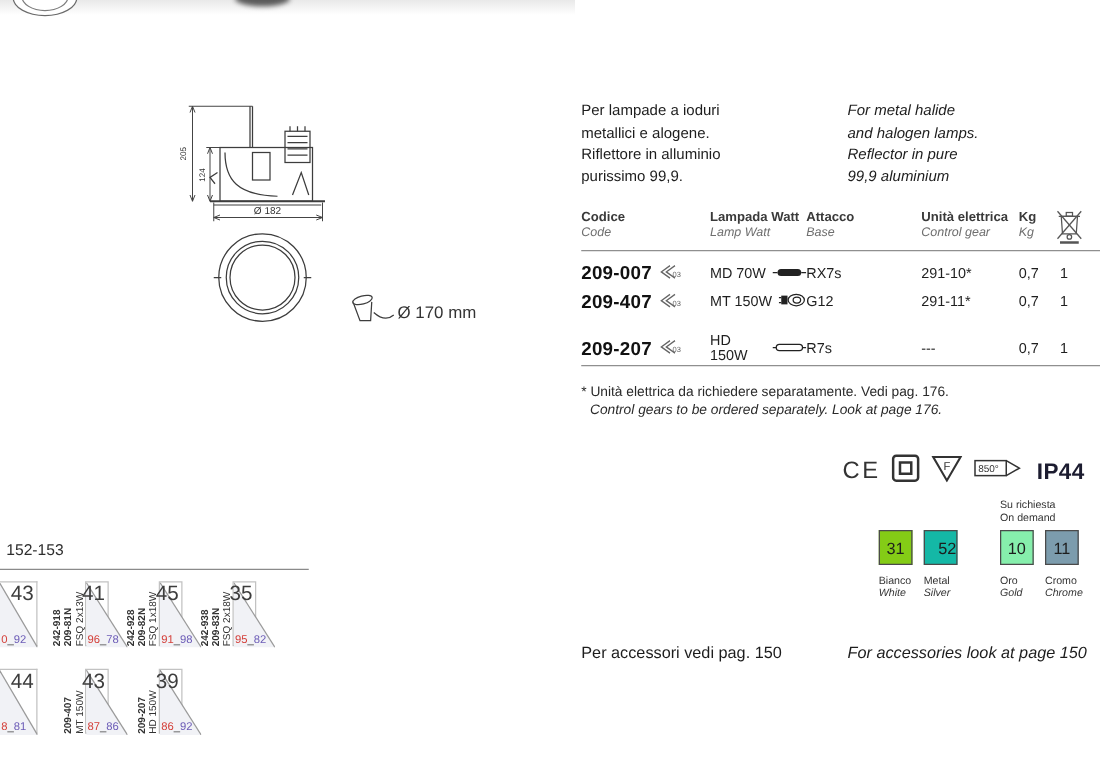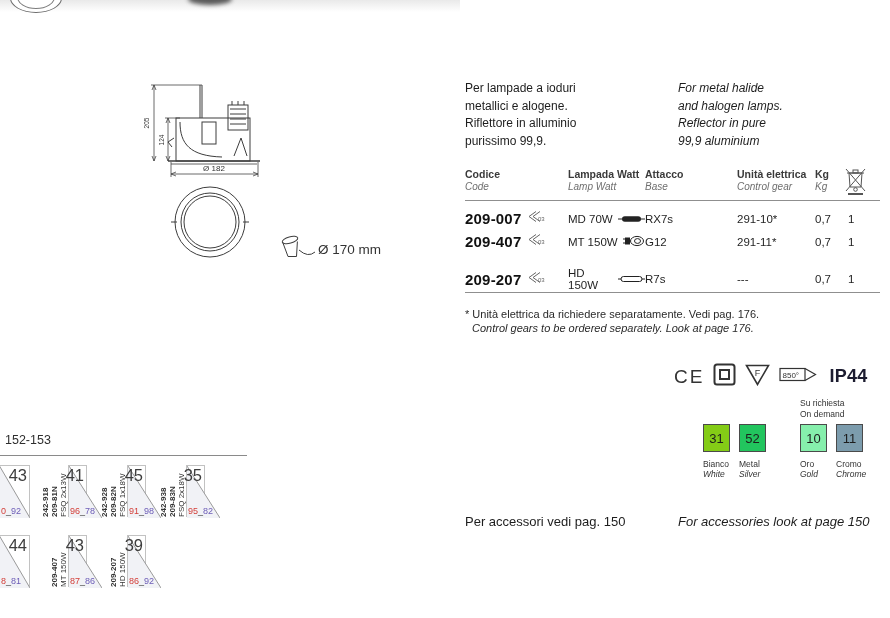--- a/index.html
+++ b/index.html
@@ -29,21 +29,21 @@
   .spec-table{position:absolute;top:88px;left:0;width:415px;}
   .srow{display:grid;grid-template-columns:103px 77px 92px 78px 33px 30px;align-items:center;}
   .thead{position:relative;}
   .h-it{font-size:10.5px;font-weight:bold;color:#3a3a3a;line-height:13px;}
   .h-en{font-size:10px;font-style:italic;color:#6e6e6e;line-height:12px;}
   .rule{border:none;border-top:1px solid #8f8f8f;margin:0;}
   .rule1{margin-top:7px;}
   .rule2{margin-top:8px;}
   .trow{height:17px;font-size:11.5px;color:#1f1f1f;}
   .trow.r1{margin-top:9px;} .trow.r2{margin-top:6px;} .trow.r3{margin-top:17px;}
-  .code-cell{display:flex;align-items:flex-start;gap:6px;}
+  .code-cell{display:flex;align-items:center;gap:6px;}
   .code{font-size:15px;font-weight:bold;color:#111;letter-spacing:0.2px;}
   .lamp-cell{display:flex;align-items:center;gap:5px;}
   .weee{position:absolute;left:378px;top:-3px;}
 
   .footnote{position:absolute;top:227px;left:0;font-size:11px;color:#2a2a2a;line-height:14px;}
   .footnote .fn-en{font-style:italic;margin-left:7px;}
 
   .certs{position:absolute;top:283px;left:209px;display:flex;align-items:center;gap:9px;}
   .ce-mark{font-size:19px;letter-spacing:2px;color:#333;}
   .ip-rating{font-size:18px;font-weight:bold;color:#1c1c30;margin-left:3px;letter-spacing:0.3px;}
@@ -312,21 +312,21 @@
       <div class="finish-item">
         <div class="swatch" style="background-color: #84cc16;">
           <span>31</span>
         </div>
         <div class="f-label">
           <div>Bianco</div>
           <div class="en">White</div>
         </div>
       </div>
       <div class="finish-item">
-        <div class="swatch" style="background-color: #22c55e;">
+        <div class="swatch" style="background-color: #14b8a6; justify-content: flex-end;">
           <span>52</span>
         </div>
         <div class="f-label">
           <div>Metal</div>
           <div class="en">Silver</div>
         </div>
       </div>
     </div>
 
     <div class="finish-group fg-demand">

